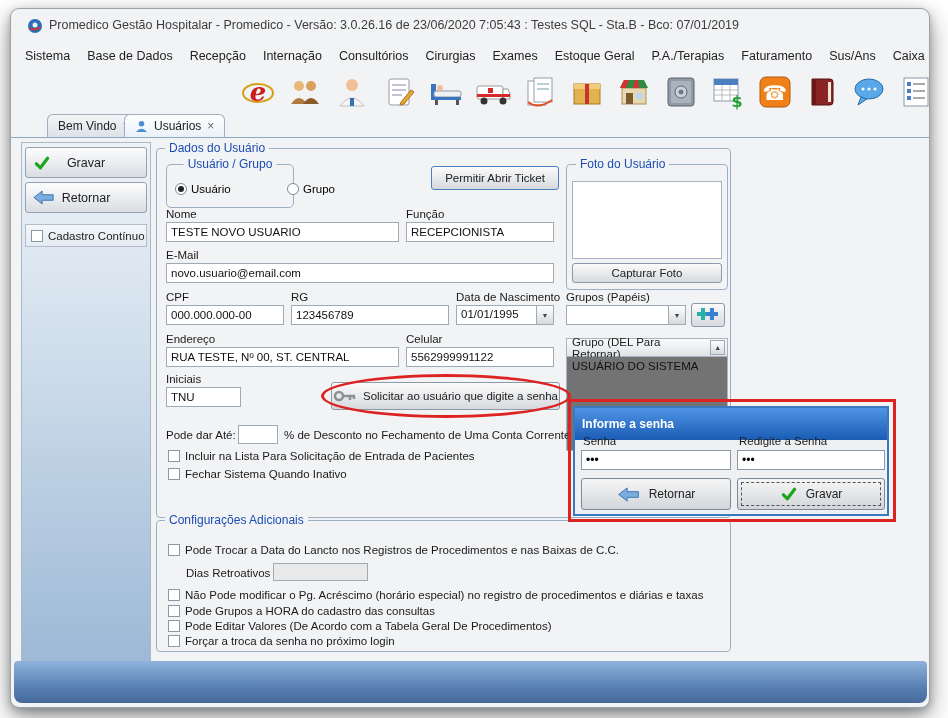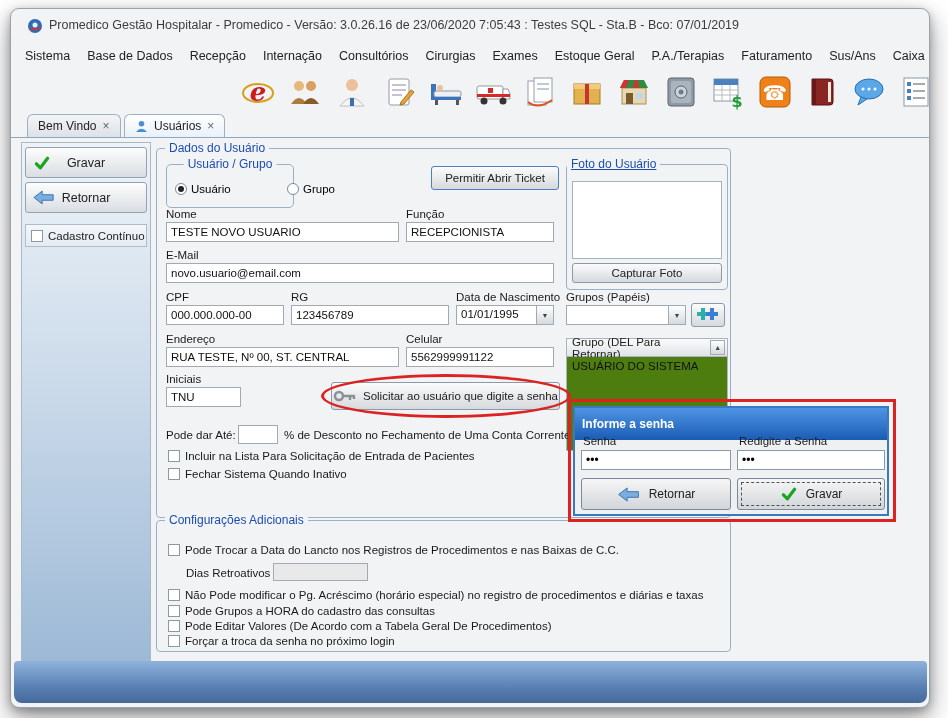--- a/index.html
+++ b/index.html
@@ -8,21 +8,21 @@
   .titlebar{position:absolute;left:0;top:0;width:100%;height:32px;}
   .title-icon{position:absolute;left:16px;top:9px;width:16px;height:16px;}
   .title-text{position:absolute;left:38px;top:9px;font-size:12.5px;color:#3c3c3c;white-space:nowrap;}
   .menubar{position:absolute;left:14px;top:36px;height:22px;display:flex;gap:17px;align-items:center;font-size:12.5px;color:#222;white-space:nowrap;}
   .menu-item{cursor:default;}
   .toolbar{position:absolute;left:0;top:60px;width:100%;height:46px;display:flex;align-items:center;gap:9px;padding-left:228px;}
   .tool{width:38px;height:38px;flex:0 0 38px;display:flex;align-items:center;justify-content:center;}
   .tool svg{width:36px;height:36px;}
   .tabbar{position:absolute;left:0;top:106px;width:100%;height:23px;border-bottom:1px solid #8fa8c2;}
   .tab{position:absolute;bottom:0;height:23px;display:flex;align-items:center;gap:6px;padding:0 10px;border:1px solid #9fb0c4;border-bottom:none;border-radius:6px 6px 0 0;font-size:12px;color:#222;}
-  .tab-inactive{left:16px;background:linear-gradient(#f4f5f6,#dde2e8);}
+  .tab-inactive{left:36px;background:linear-gradient(#f4f5f6,#dde2e8);}
   .tab-active{left:113px;background:linear-gradient(#ffffff,#e9f1f9);}
   .tab-close{color:#666;font-size:12px;}
   .sidebar{position:absolute;left:10px;top:133px;width:130px;height:520px;border:1px solid #aab8c6;background:linear-gradient(180deg,#eef3f8 0%,#ccdbea 45%,#9db9d6 100%);}
   .side-btn{position:absolute;left:3px;width:122px;height:31px;background:linear-gradient(#fdfdfd,#d9dde2);border:1px solid #93a1b0;border-radius:3px;display:flex;align-items:center;justify-content:center;font-size:12.5px;color:#222;}
   .side-btn svg{position:absolute;left:7px;}
   .side-check{position:absolute;left:3px;top:81px;width:122px;height:23px;border:1px solid #b0bcc8;background:linear-gradient(#f4f7fa,#e4ebf2);display:flex;align-items:center;gap:5px;padding-left:5px;font-size:11.5px;color:#222;}
   .gb{position:absolute;border:1px solid #9ab0c6;border-radius:4px;}
   .legend{position:absolute;top:-8px;background:#f2f3f5;padding:0 4px;color:#1b4db3;font-size:12px;white-space:nowrap;}
   .lbl{position:absolute;font-size:11.5px;color:#1a1a1a;white-space:nowrap;}
   .inp{position:absolute;height:20px;border:1px solid #a0aab4;background:#fff;font-size:11.5px;padding:1px 4px;font-family:inherit;color:#111;}
@@ -32,21 +32,21 @@
   .dd{width:17px;background:linear-gradient(#fefefe,#d6dade);border-left:1px solid #a0aab4;display:flex;align-items:center;justify-content:center;}
   .dd::after{content:"▼";font-size:7px;color:#444;}
   .cbrow{position:absolute;display:flex;align-items:flex-start;gap:5px;font-size:11.5px;color:#1a1a1a;white-space:nowrap;}
   .cb{width:12px;height:12px;border:1px solid #8a98a8;background:#fff;flex:0 0 12px;margin-top:0px;}
   .radio{width:12px;height:12px;border:1px solid #7a8a9a;border-radius:50%;background:#fff;display:inline-block;position:relative;}
   .radio.sel::after{content:"";position:absolute;left:2px;top:2px;width:6px;height:6px;border-radius:50%;background:#222;}
   .radiorow{display:flex;align-items:center;gap:4px;font-size:11.5px;}
   .list-header{position:absolute;height:19px;background:linear-gradient(#fbfbfb,#dfe3e7);border:1px solid #aab4be;display:flex;align-items:center;justify-content:space-between;padding:0 2px 0 5px;font-size:11.5px;color:#222;}
   .scroll-up{width:15px;height:15px;background:linear-gradient(#fefefe,#d6dade);border:1px solid #a0aab4;display:flex;align-items:center;justify-content:center;}
   .scroll-up::after{content:"▲";font-size:7px;color:#444;}
-  .list-body{position:absolute;background:#4d7c0f;border:1px solid #aab4be;border-top:none;font-size:11.5px;color:#111;}
+  .list-body{position:absolute;background:#737373;border:1px solid #aab4be;border-top:none;font-size:11.5px;color:#111;}
   .list-item{padding:3px 5px;}
   .photo-box{position:absolute;background:#ffffff;border:1px solid #a8b2bc;}
   .dialog{position:absolute;left:562px;top:397px;width:316px;height:110px;background:#eef0f2;border:2px solid #3a78c0;z-index:5;}
   .dialog-title{position:absolute;left:0;top:0;width:100%;height:32px;background:linear-gradient(#4f94e4,#1a5cb4);color:#fff;font-size:12px;font-weight:bold;display:flex;align-items:center;padding-left:7px;}
   .d-inp{position:absolute;height:20px;border:1px solid #8a98a8;background:#fff;font-size:12px;padding:1px 4px;font-family:inherit;}
   .d-btn{position:absolute;height:32px;background:linear-gradient(#f6f6f6,#d2d6da);border:1px solid #7a8a9a;border-radius:3px;display:flex;align-items:center;justify-content:center;gap:8px;font-size:12px;color:#222;}
   .focus-dash{outline:1px dashed #555;outline-offset:-5px;}
   .annot{position:absolute;border:3px solid #dd2222;z-index:8;pointer-events:none;}
   .bottom-bar{position:absolute;left:3px;top:652px;width:913px;height:42px;border-radius:4px 4px 8px 8px;background:linear-gradient(#8fb2dd,#5a82b4 60%,#46699a);}
 </style>
@@ -263,21 +263,21 @@
       <span class="radio"></span>
       <span>Grupo</span>
     </div>
   </div>
 
   <button class="btn" style="left:420px;top:157px;width:128px;height:24px;border-color:#4a7fc0;">
     <span>Permitir Abrir Ticket</span>
   </button>
 
   <div class="gb" style="left:555px;top:155px;width:162px;height:126px;">
-    <span class="legend" style="left:0;text-decoration:underline;">Foto do Usuário</span>
+    <span class="legend" style="left:9px;">Foto do Usuário</span>
   </div>
   <div class="photo-box" style="left:561px;top:172px;width:150px;height:78px;"></div>
   <button class="btn" style="left:561px;top:254px;width:150px;height:20px;">
     <span>Capturar Foto</span>
   </button>
 
   <div class="lbl" style="left:155px;top:199px;">Nome</div>
   <input class="inp" style="left: 155px; top: 213px; width: 233px;" value="TESTE NOVO USUARIO">
   <div class="lbl" style="left:395px;top:199px;">Função</div>
   <input class="inp" style="left: 395px; top: 213px; width: 148px;" value="RECEPCIONISTA">

